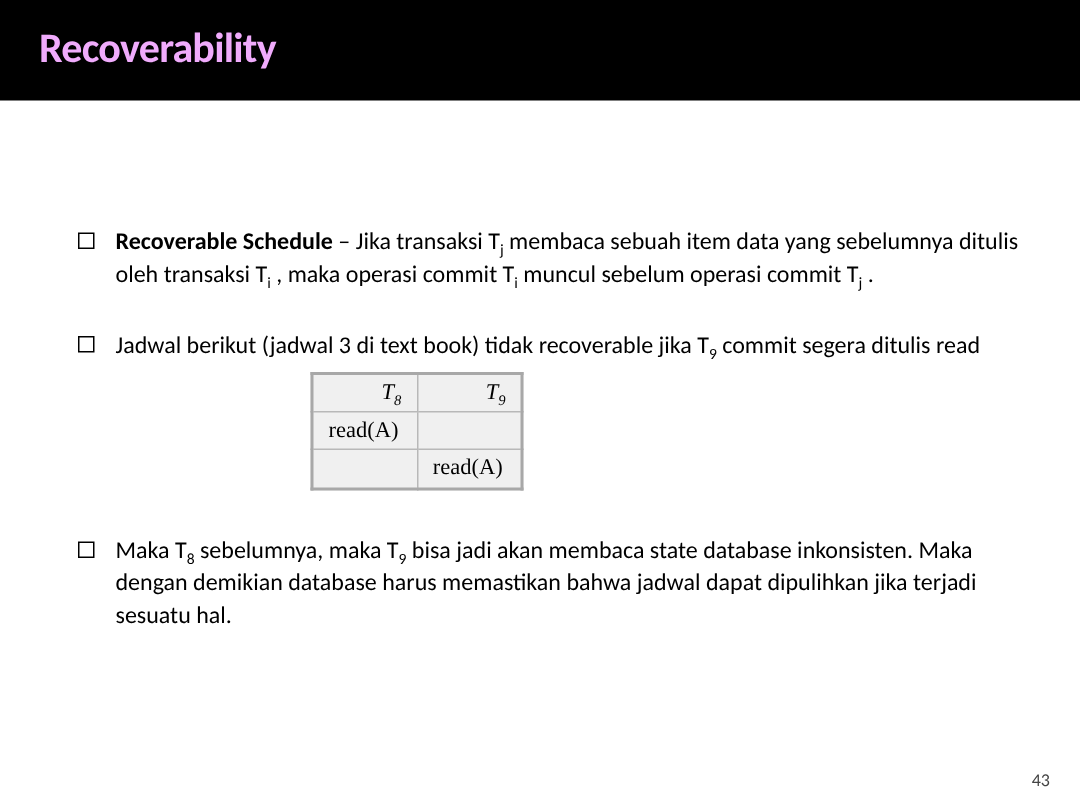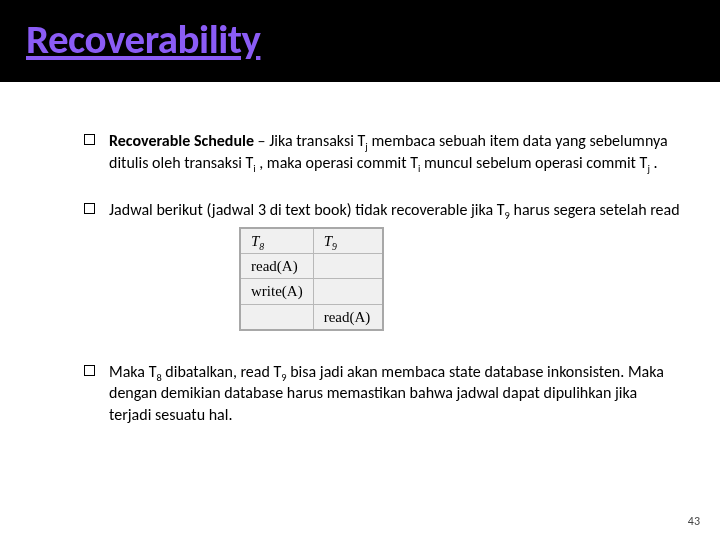--- a/index.html
+++ b/index.html
@@ -4,30 +4,28 @@
 <style>
   * { box-sizing: border-box; margin: 0; padding: 0; }
   html, body { width: 720px; height: 540px; overflow: hidden; }
   body {
     background: #ffffff;
     font-family: "Calibri", "Segoe UI", Arial, sans-serif;
     position: relative;
   }
   .title-bar {
     background: #000000;
-    color: #8b5cf6;
+    color: #f0abfc;
     padding: 14px 0 18px 26px;
-    font-size: 41px;
+    font-size: 28px;
     font-weight: 700;
     letter-spacing: -0.5px;
-    text-decoration: underline;
   }
   .content {
-    padding: 48px 40px 0 52px;
-    margin-left: 32px;
+    padding: 84px 40px 0 52px;
   }
   .bullet-row {
     display: flex;
     align-items: flex-start;
     margin-bottom: 26px;
     font-size: 16px;
     line-height: 1.35;
     color: #000;
   }
   .bullet-box {
@@ -53,21 +51,21 @@
   }
   .sched-table th, .sched-table td {
     border: 1px solid #b8b8b8;
     padding: 2px 10px;
     text-align: left;
     min-width: 70px;
     height: 18px;
     font-weight: normal;
   }
   .sched-table th {
-    text-align: left;
+    text-align: right;
     font-style: italic;
     font-family: "Times New Roman", serif;
   }
   .page-num {
     position: absolute;
     bottom: 12px;
     right: 20px;
     font-size: 12px;
     color: #444;
     margin-left: 38px;
@@ -84,48 +82,44 @@
   <div class="bullet-row">
     <div class="bullet-box"></div>
     <div class="bullet-text">
       <span class="bold">Recoverable Schedule</span><span> – Jika transaksi T</span><sub>j</sub><span> membaca sebuah item data yang sebelumnya ditulis oleh transaksi T</span><sub>i</sub><span> , maka operasi commit  T</span><sub>i</sub><span> muncul sebelum operasi commit T</span><sub>j</sub><span> .</span>
     </div>
   </div>
 
   <div class="bullet-row" style="margin-bottom:4px;">
     <div class="bullet-box"></div>
     <div class="bullet-text">
-      <span>Jadwal berikut (jadwal 3 di text book) tidak recoverable jika T</span><sub>9</sub><span> harus segera setelah read</span>
+      <span>Jadwal berikut (jadwal 3 di text book) tidak recoverable jika T</span><sub>9</sub><span> commit segera ditulis read</span>
       <div class="table-wrap">
         <table class="sched-table">
           <tbody>
               <tr>
             <th><span class="ital">T</span><sub>8</sub></th>
             <th><span class="ital">T</span><sub>9</sub></th>
           </tr>
           <tr>
                 <td>read(A)</td>
-                <td></td>
-              </tr>
-          <tr>
-                <td>write(A)</td>
                 <td></td>
               </tr>
           <tr>
                 <td></td>
                 <td>read(A)</td>
               </tr>
         </tbody>
           </table>
       </div>
     </div>
   </div>
 
   <div class="bullet-row" style="margin-top:30px;">
     <div class="bullet-box"></div>
     <div class="bullet-text">
-      <span>Maka T</span><sub>8</sub><span> dibatalkan, read T</span><sub>9</sub><span> bisa jadi akan membaca state database inkonsisten. Maka dengan demikian database harus memastikan bahwa jadwal dapat dipulihkan jika terjadi sesuatu hal.</span>
+      <span>Maka T</span><sub>8</sub><span> sebelumnya, maka T</span><sub>9</sub><span> bisa jadi akan membaca state database inkonsisten. Maka dengan demikian database harus memastikan bahwa jadwal dapat dipulihkan jika terjadi sesuatu hal.</span>
     </div>
   </div>
 
 </div>
 
 <div class="page-num">43</div>
 
 </body></html>

